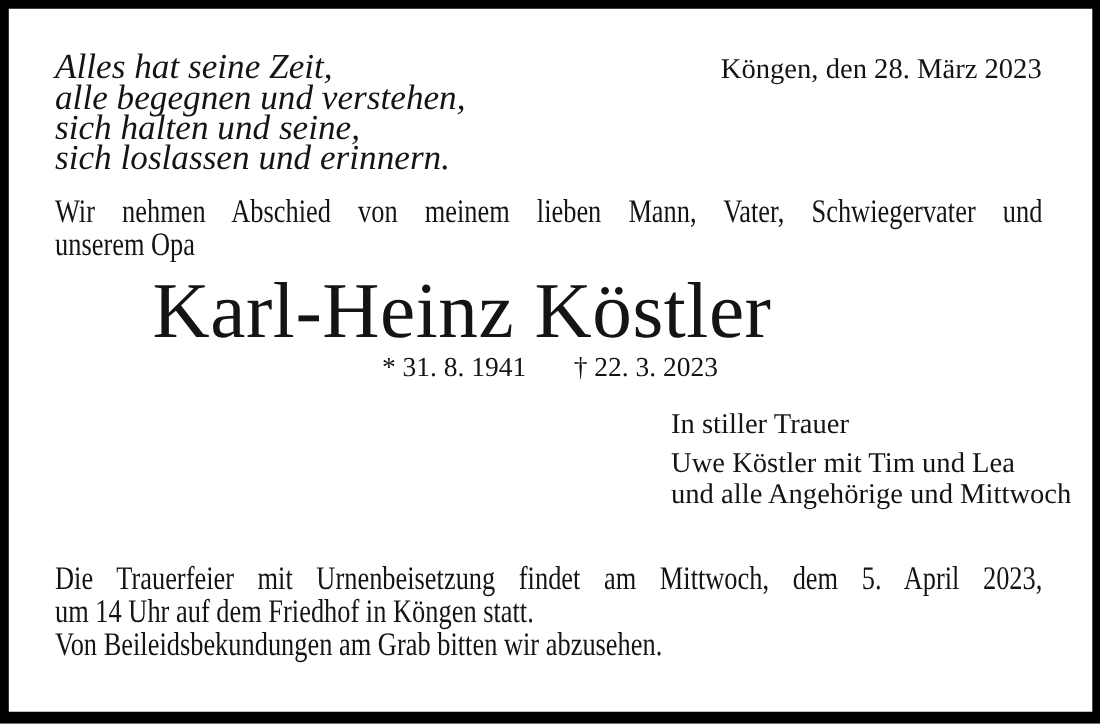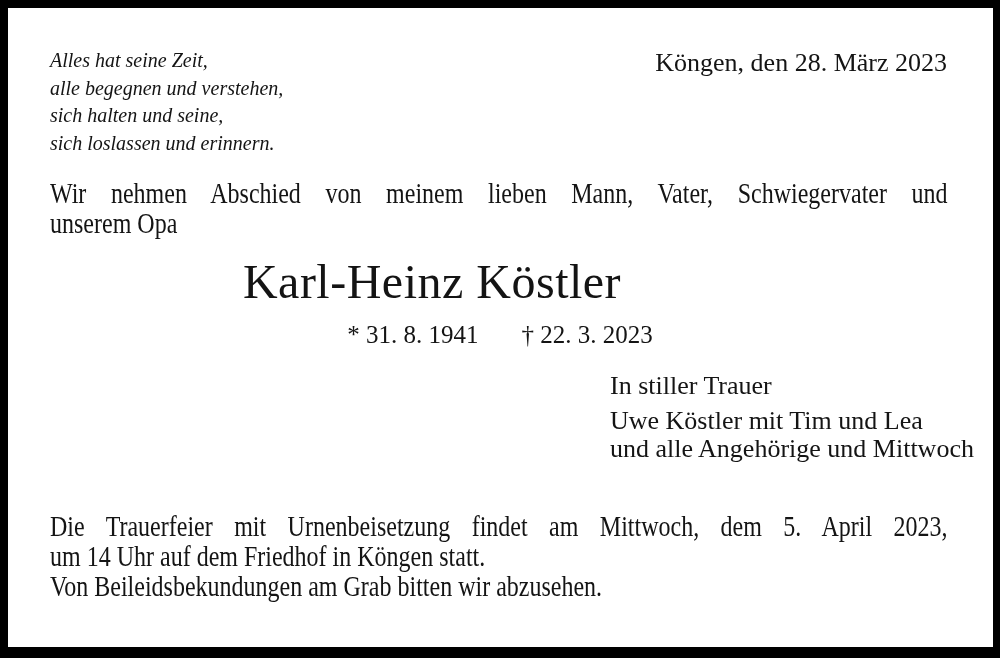--- a/index.html
+++ b/index.html
@@ -23,21 +23,21 @@
     border-width: 8px 7px 11px 8px;
     pointer-events: none;
     z-index: 10;
   }
   .abs { position: absolute; }
 
   .epigraph {
     left: 50px;
     top: 47px;
     font-style: italic;
-    font-size: 20px;
+    font-size: 32px;
     line-height: 27.5px;
   }
   .dateline {
     right: 53px;
     top: 49px;
     font-size: 26px;
     line-height: 27.5px;
     text-align: right;
   }
   .condensed {
@@ -49,26 +49,26 @@
   }
   .intro { left: 50px; top: 178px; }
   .outro { left: 50px; top: 511px; }
   .line-justify {
     text-align: justify;
     text-align-last: justify;
   }
   .line-left { text-align: left; }
 
   .deceased-name {
-    left: 12px;
+    left: 0;
     width: 840px;
     top: 247px;
     margin: 0;
     text-align: center;
-    font-size: 48px;
+    font-size: 72px;
     line-height: 70px;
     font-weight: 400;
     letter-spacing: 0.5px;
   }
   .life-dates {
     left: 0;
     width: 1000px;
     top: 322px;
     text-align: center;
     font-size: 25px;

